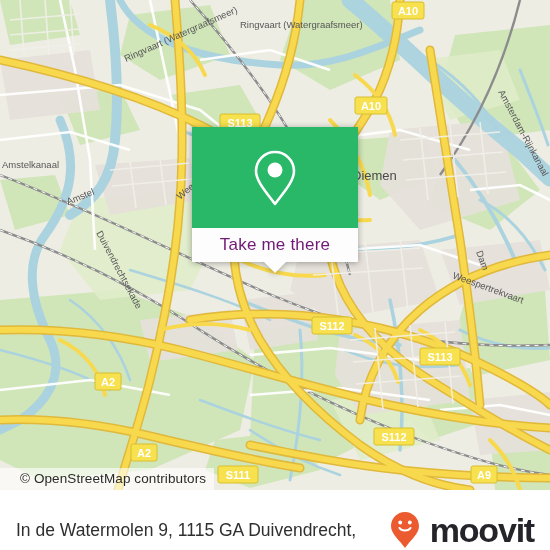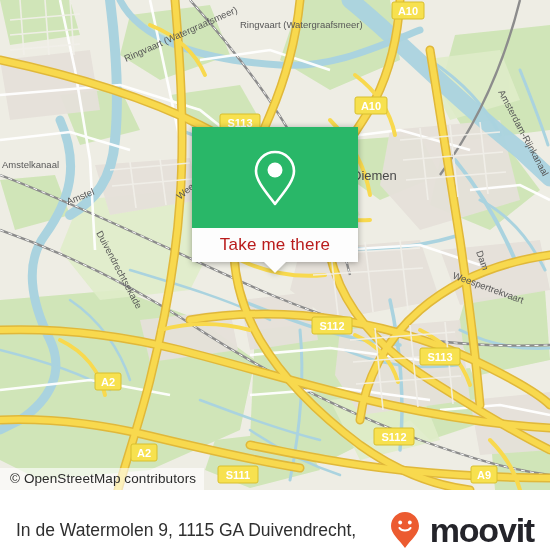--- a/index.html
+++ b/index.html
@@ -11,42 +11,42 @@
   }
   #page{position:relative;width:550px;height:550px;overflow:hidden;}
 
   
   #map{position:absolute;left:0;top:0;width:550px;height:490px;overflow:hidden;background:#eeede4;}
   #map svg{display:block;}
 
   
   .attrib{
     position:absolute;left:0;bottom:0;
-    padding:3px 8px 4px 10px;
+    padding:3px 8px 4px 20px;
     font-size:13.5px;color:#2b2b2b;
     background:rgba(255,255,255,0.62);
     letter-spacing:.1px;
     white-space:nowrap;
   }
 
   
   #card{
     position:absolute;left:192px;top:127px;width:166px;
     filter:drop-shadow(0 1px 3px rgba(0,0,0,.33));
   }
   .card-green{
     background:#29b768;height:101px;
     display:flex;align-items:center;justify-content:center;
   }
   .card-white{
     background:#fdfdfd;height:34px;
     display:flex;align-items:center;justify-content:center;
   }
   .card-white span{
-    font-size:17px;color:#b91c1c;letter-spacing:.2px;
+    font-size:17px;color:#701a75;letter-spacing:.2px;
   }
   .card-tip{
     position:absolute;left:50%;margin-left:-11px;bottom:-11px;
     width:0;height:0;
     border-left:11px solid transparent;
     border-right:11px solid transparent;
     border-top:11px solid #fdfdfd;
   }
 
   

